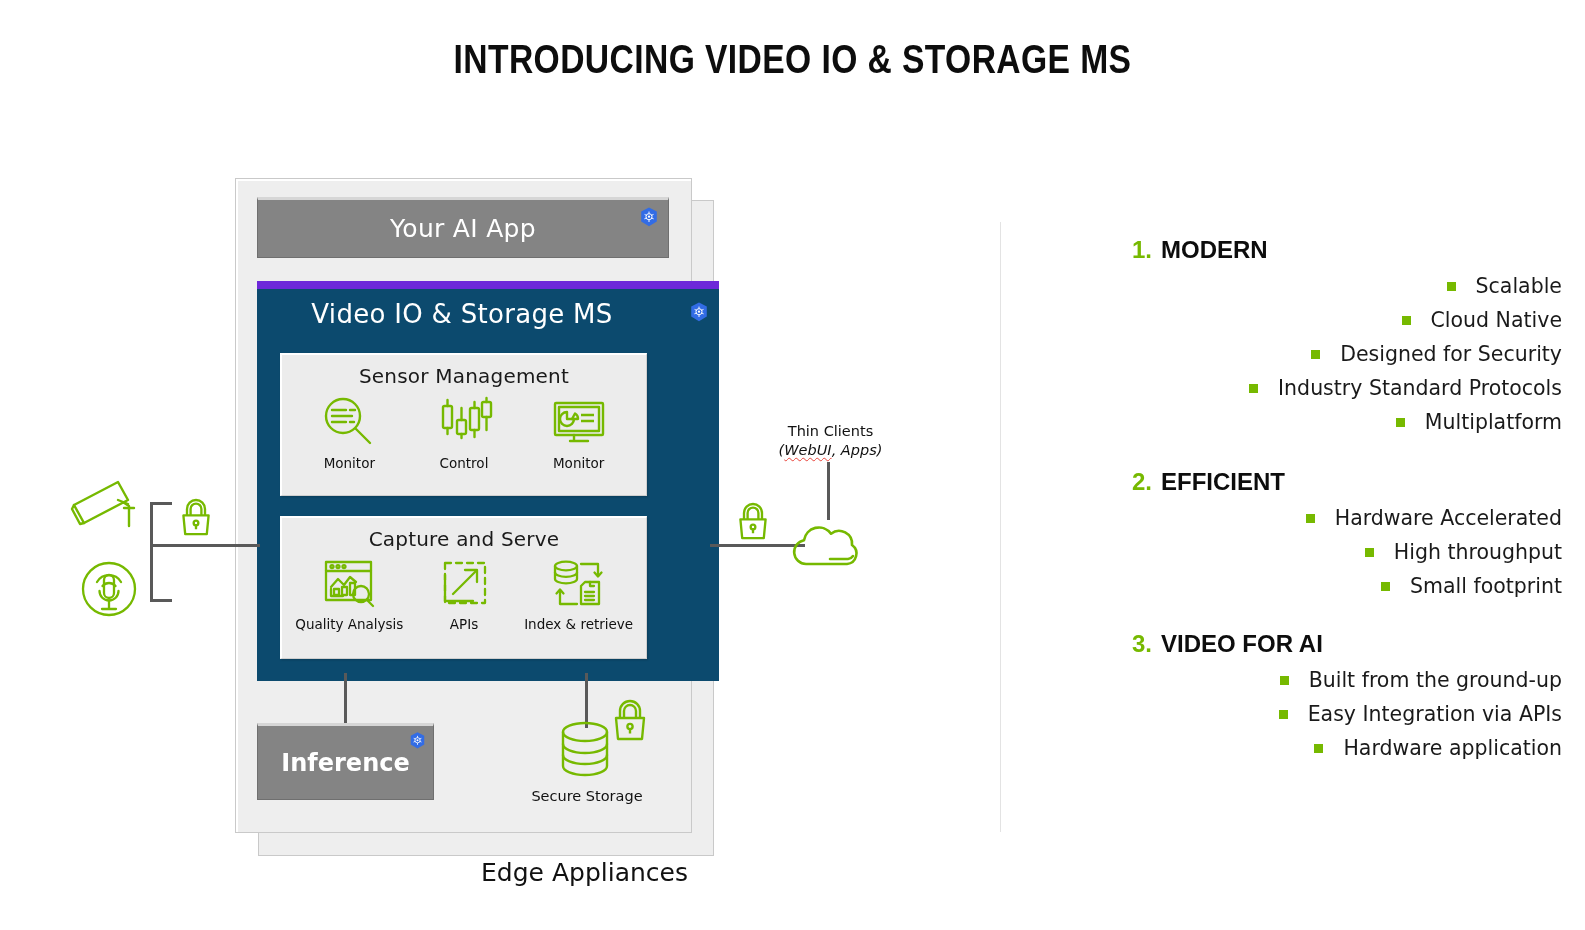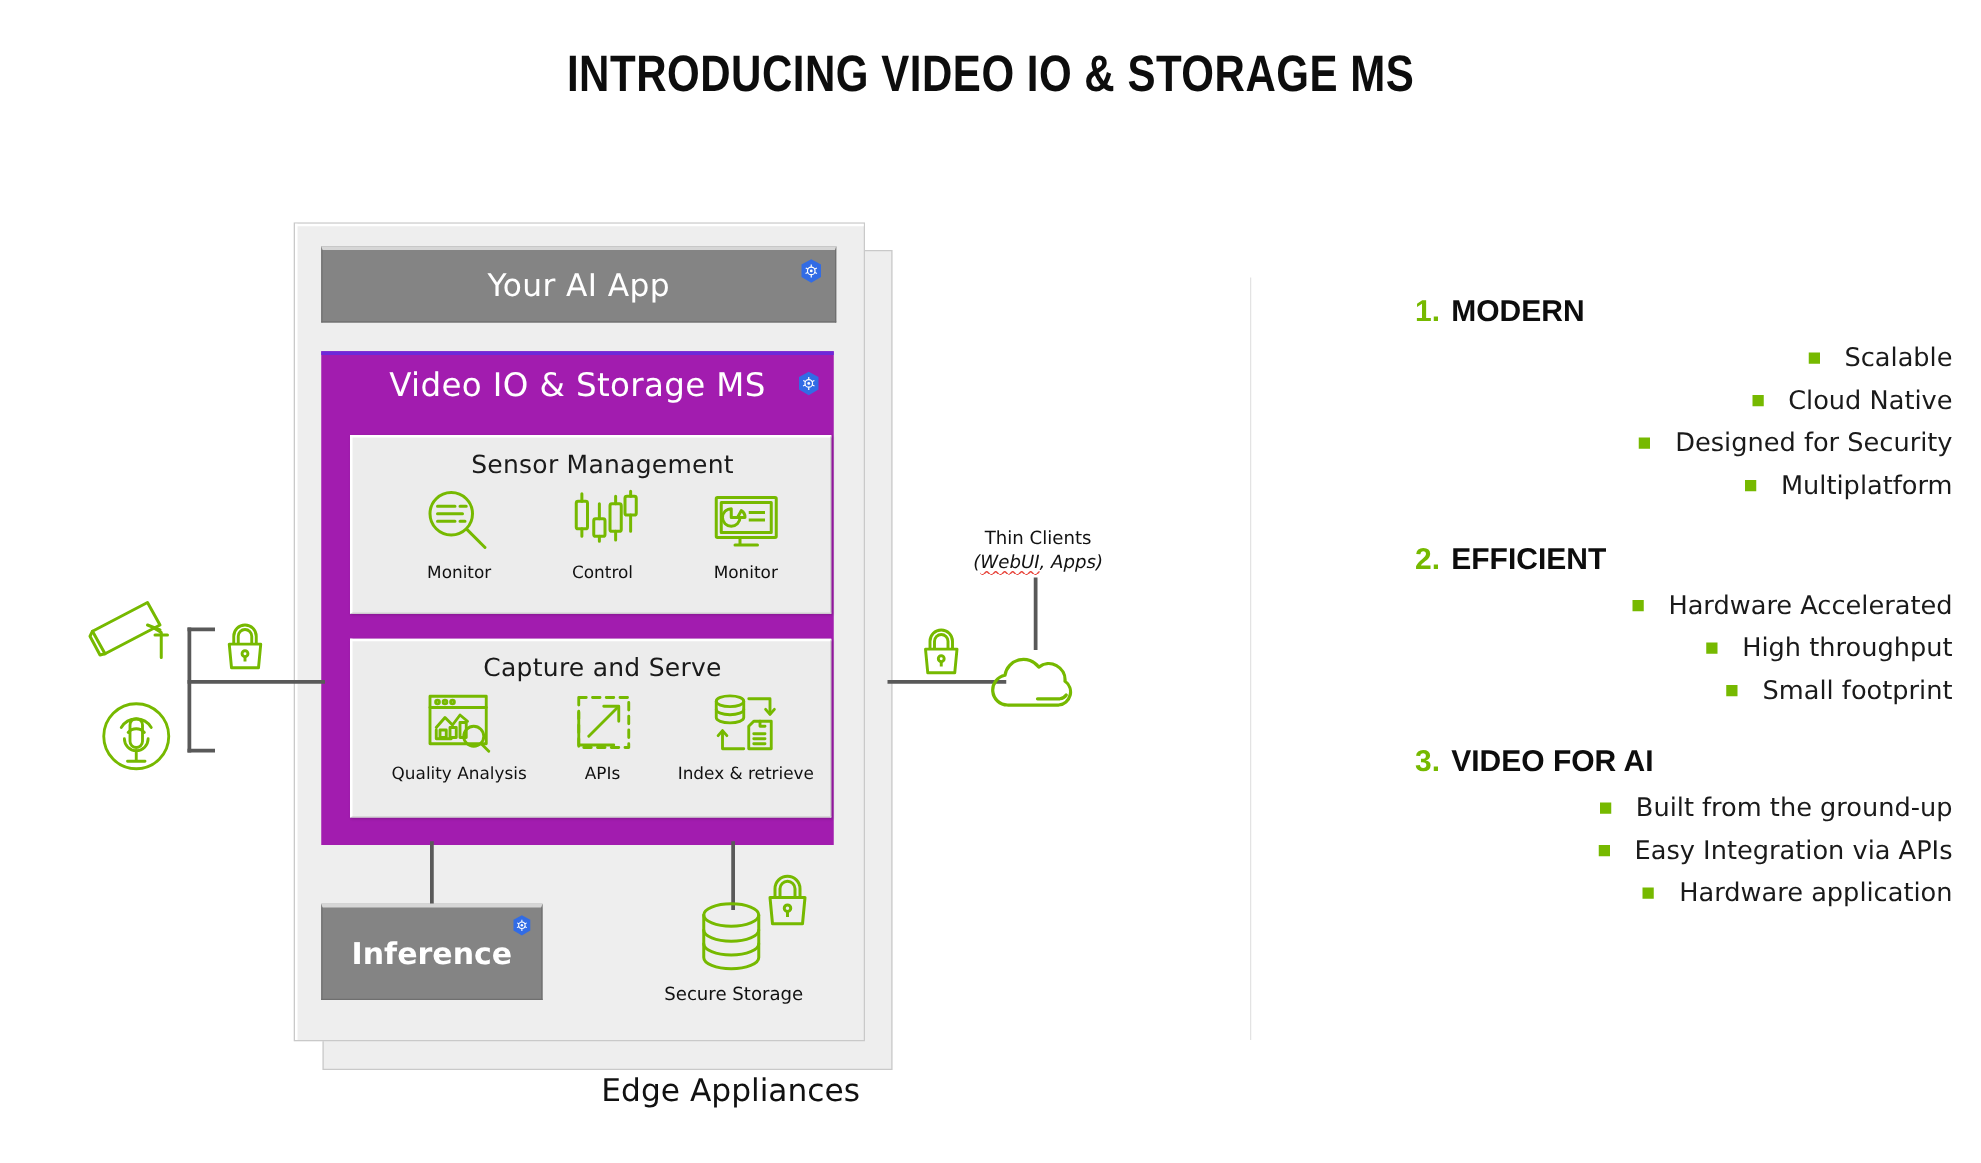--- a/index.html
+++ b/index.html
@@ -41,34 +41,33 @@
     border-top:3px solid #d6d6d6;
     display:flex;align-items:center;justify-content:center;
   }
   .ai-app .lbl{
     font-size:25px;color:#ffffff;font-family:"DejaVu Sans", sans-serif;
     letter-spacing:0.3px;
   }
 
   
   .ms-block{
-    position:absolute;left:257px;top:281px;width:410px;height:392px;
-    background:#a21caf;border-top:3px solid #6d28d9;
+    position:absolute;left:257px;top:281px;width:462px;height:392px;
+    background:#0c4a6e;border-top:8px solid #6d28d9;
   }
   .ms-title{
     position:absolute;left:0;top:10px;width:410px;text-align:center;
     font-size:26px;color:#ffffff;letter-spacing:0.3px;
   }
 
   .inner-card{
     position:absolute;left:23px;width:364px;
     background:#ececec;border:1px solid #cfcfcf;
     border-top:2px solid #ffffff;border-left:2px solid #ffffff;
     box-shadow:1px 1px 2px rgba(0,0,0,.18);
-    padding-left:18px;
   }
   .card-sensor{top:64px;height:140px;}
   .card-capture{top:227px;height:140px;}
   .card-title{
     text-align:center;font-size:20px;color:#1a1a1a;margin-top:9px;
     letter-spacing:.2px;
   }
   .icon-row{
     display:flex;justify-content:space-around;align-items:flex-end;
     margin-top:6px;padding:0 10px;
@@ -411,20 +410,24 @@
       <div class="feat-item">
           <span class="bullet"></span>
           <span>Cloud Native</span>
         </div>
       <div class="feat-item">
           <span class="bullet"></span>
           <span>Designed for Security</span>
         </div>
       <div class="feat-item">
           <span class="bullet"></span>
+          <span>Industry Standard Protocols</span>
+        </div>
+      <div class="feat-item">
+          <span class="bullet"></span>
           <span>Multiplatform</span>
         </div>
     </div>
 
     <div class="feat-group g2">
       <div class="feat-head">
         <span class="feat-num">2.</span>
         <span>EFFICIENT</span>
       </div>
       <div class="feat-item">

